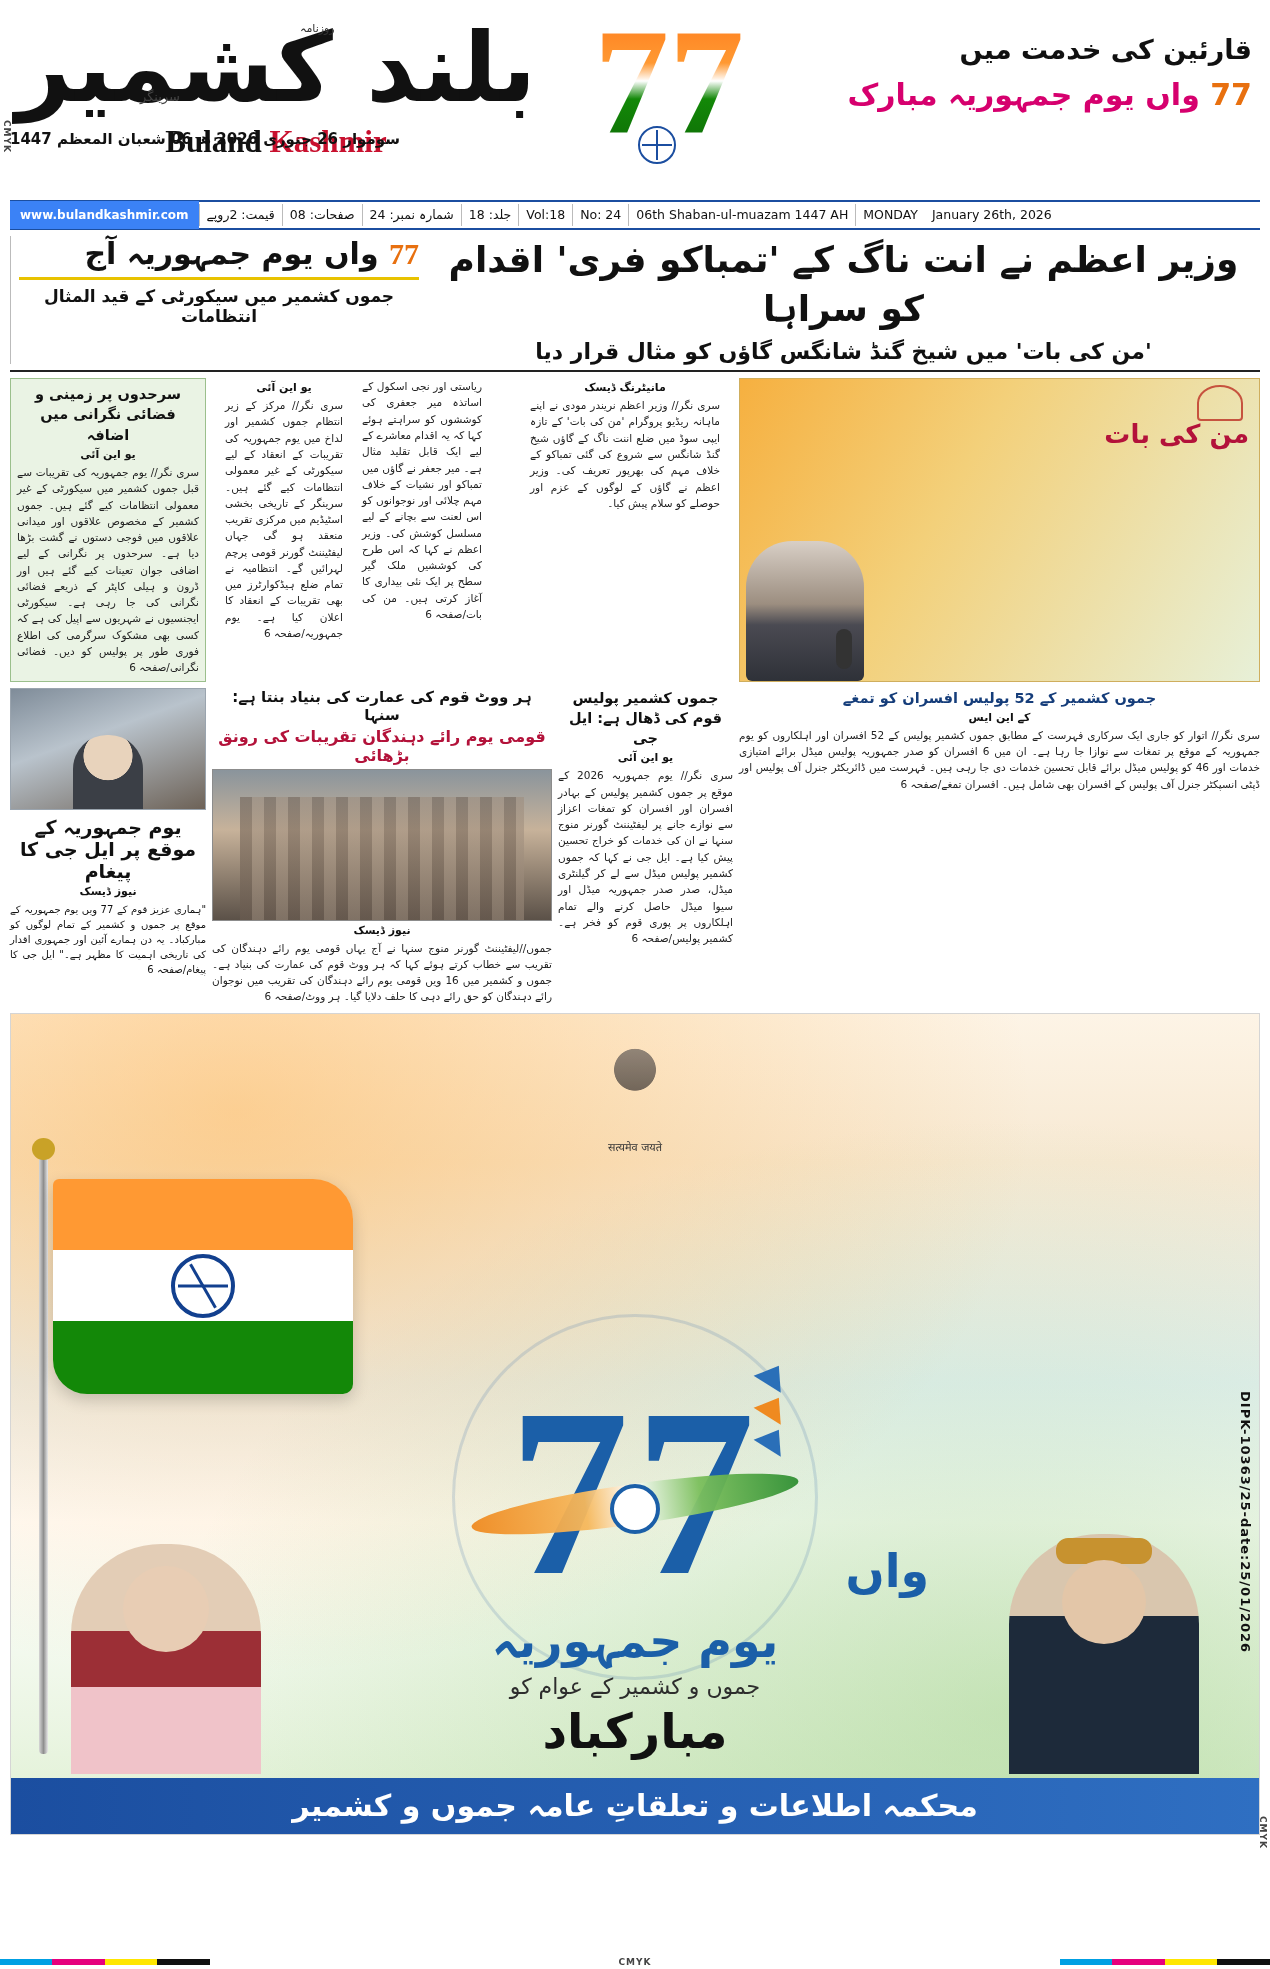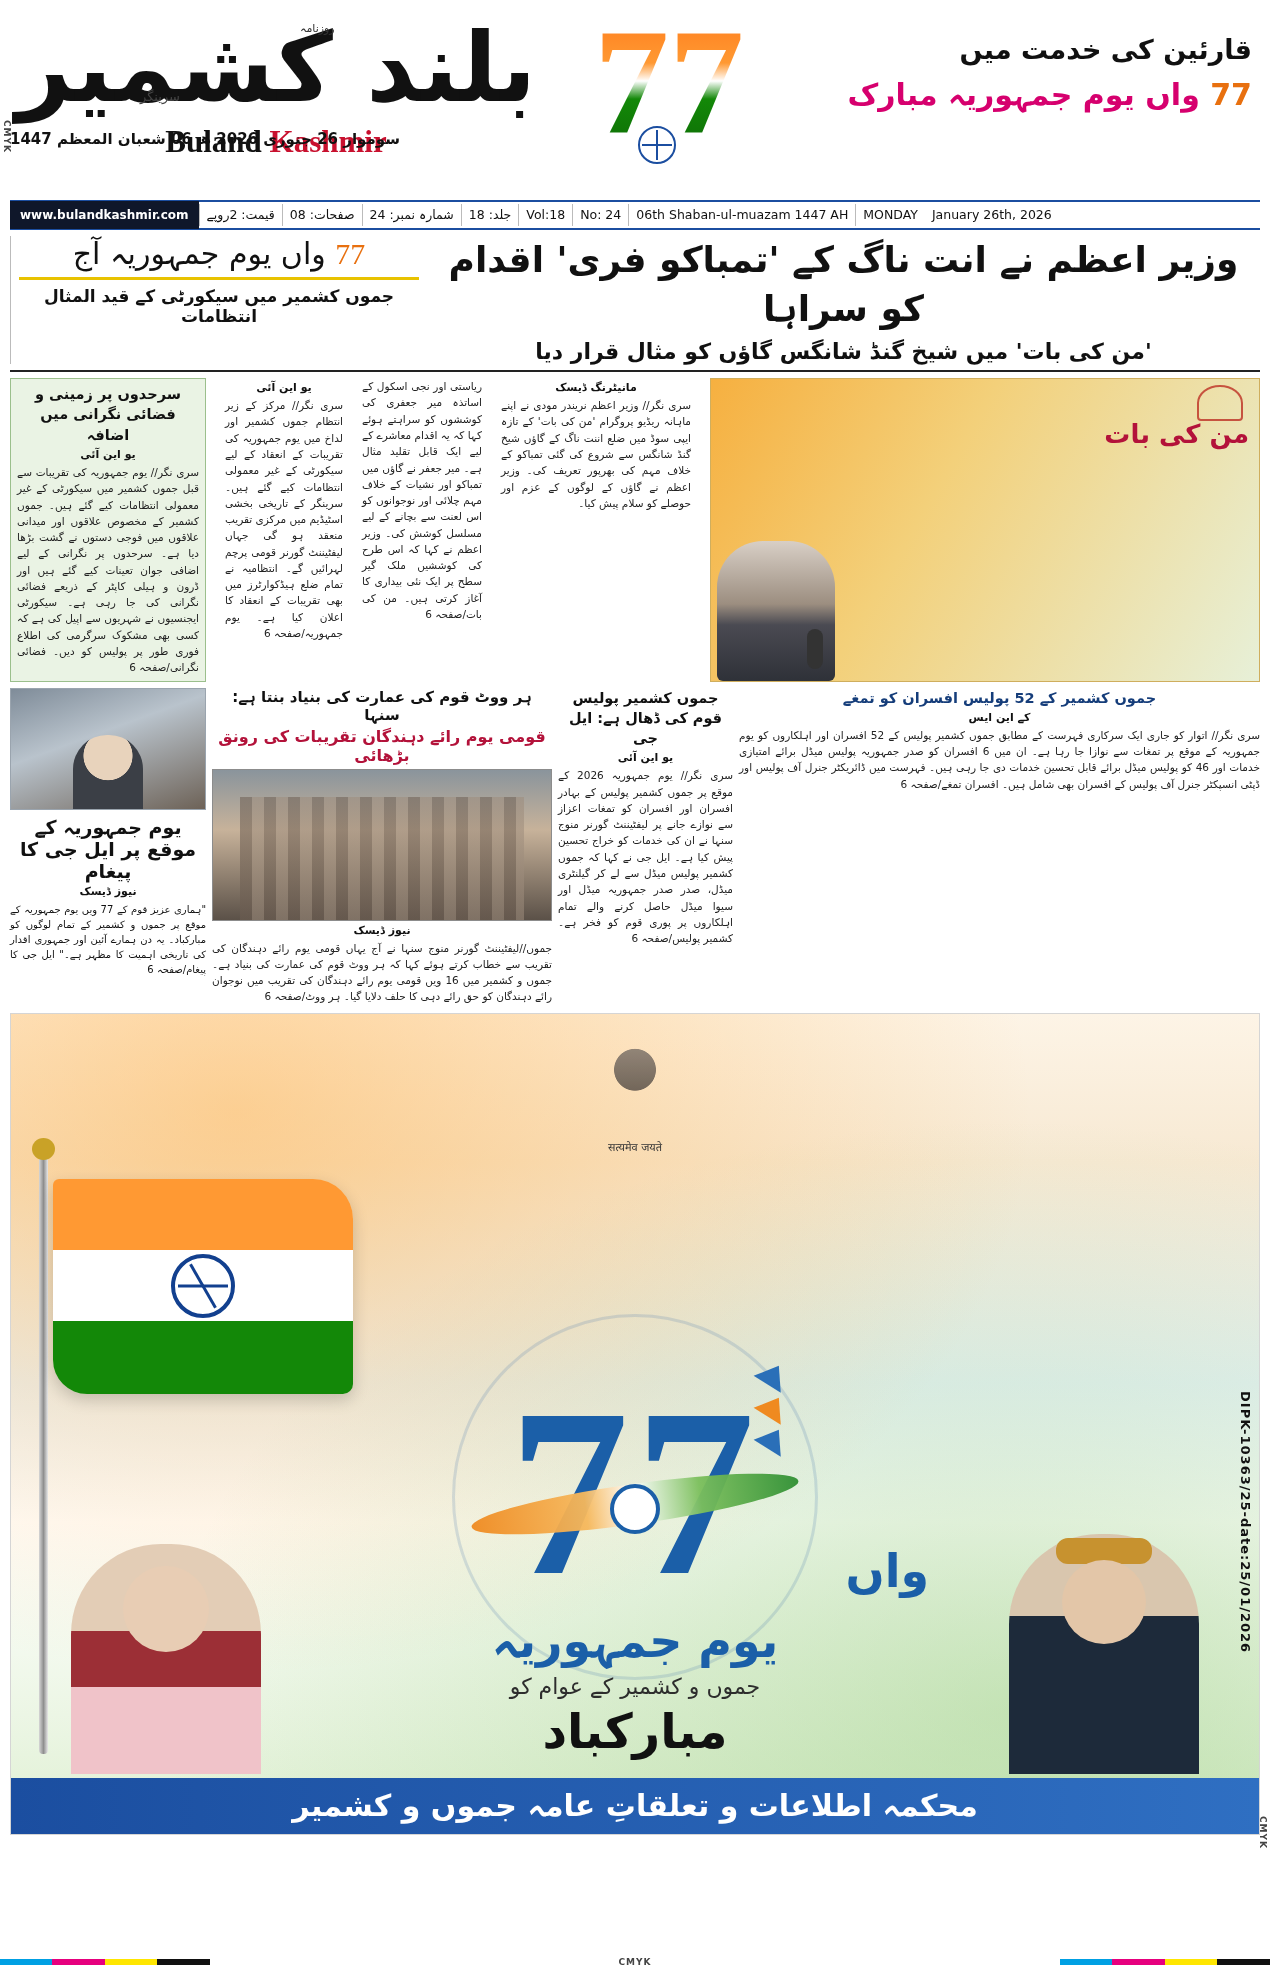--- a/index.html
+++ b/index.html
@@ -26,46 +26,46 @@
 
   .mast-left{flex:1 1 auto;padding-top:28px;padding-right:8px;text-align:right;direction:rtl;}
   .ml1{font-size:27px;font-weight:bold;color:#111;}
   .ml2{font-size:30px;font-weight:bold;color:#d6006e;margin-top:12px;}
   .ml2 .org{color:#e8700f;}
 
   
   .infobar{margin-top:4px;height:26px;border-top:2px solid #1b4ea0;border-bottom:2px solid #1b4ea0;display:flex;flex-direction:row-reverse;align-items:center;font-size:12.5px;color:#111;}
   .infobar .cell{padding:0 7px;border-left:1px solid #bbb;white-space:nowrap;line-height:22px;}
   .infobar .cell:last-child{border-left:none;}
-  .infobar .web{background:#0f172a;color:#fff;font-weight:bold;padding:3px 10px;border-left:none;font-size:12px;direction:ltr;}
+  .infobar .web{background:#3b82f6;color:#fff;font-weight:bold;padding:3px 10px;border-left:none;font-size:12px;direction:ltr;}
   .infobar .eng{direction:ltr;}
 
   
   .headzone{display:flex;flex-direction:row-reverse;margin-top:6px;gap:8px;}
   .hz-left{flex:0 0 400px;text-align:center;border-left:1px solid #bbb;padding-left:8px;}
-  .hz-left .l1{font-size:30px;font-weight:normal;color:#111;direction:rtl;}
+  .hz-left .l1{font-size:30px;font-weight:bold;color:#111;direction:rtl;text-align:right;}
   .hz-left .l1 .n7{color:#e8700f;font-family:"Liberation Serif",serif;}
   .hz-left .hr{height:3px;background:#e8c200;margin:6px 0;}
   .hz-left .l2{font-size:17px;font-weight:bold;color:#111;direction:rtl;}
   .hz-right{flex:1 1 auto;text-align:center;}
   .hz-right .h1{font-size:36px;font-weight:bold;color:#111;direction:rtl;line-height:1.35;}
   .hz-right .h2{font-size:22px;font-weight:bold;color:#111;direction:rtl;margin-top:6px;}
   .divider{height:2px;background:#222;margin:6px 0 6px;}
 
   
   .toprow{display:flex;flex-direction:row-reverse;gap:19px;margin-top:4px;}
   .col{box-sizing:border-box;}
   .box-green{background:#eaf3e4;border:1px solid #9bbf8c;padding:5px 6px;}
   .khdr{font-size:14.5px;font-weight:bold;direction:rtl;text-align:center;line-height:1.4;}
   .byline{font-size:11px;font-weight:bold;direction:rtl;text-align:center;margin:3px 0;}
   .body{font-size:10.5px;line-height:1.55;direction:rtl;text-align:justify;color:#222;}
   .c1{flex:0 0 196px;}
   .c2{flex:0 0 118px;}
   .c3{flex:0 0 120px;}
-  .c4{flex:0 0 190px;}
+  .c4{flex:0 0 190px;margin-left:29px;}
   .modi-box{flex:1 1 auto;background:linear-gradient(120deg,#f6b040 0%,#f3d07a 40%,#e7f0d8 100%);border:1px solid #cfae5e;position:relative;min-height:150px;}
   .mann{position:absolute;right:10px;top:40px;font-size:26px;font-weight:bold;color:#b3123a;direction:rtl;}
   .air-logo{position:absolute;right:16px;top:6px;width:42px;height:32px;border:2px solid #c0392b;border-radius:50% 50% 4px 4px;opacity:.85;}
   .modi-fig{position:absolute;left:6px;bottom:0;width:118px;height:140px;background:linear-gradient(180deg,#d8cfc6 0%,#9c8e80 45%,#4a4a52 60%,#2e3138 100%);border-radius:46px 46px 6px 6px;}
   .mic{position:absolute;left:96px;bottom:12px;width:16px;height:40px;background:#333;border-radius:8px;}
 
   
   .row2{display:flex;flex-direction:row-reverse;gap:6px;margin-top:6px;}
   .r2a{flex:0 0 196px;}
   .photo{background:#cfd6dd;border:1px solid #9aa4ae;position:relative;overflow:hidden;}

